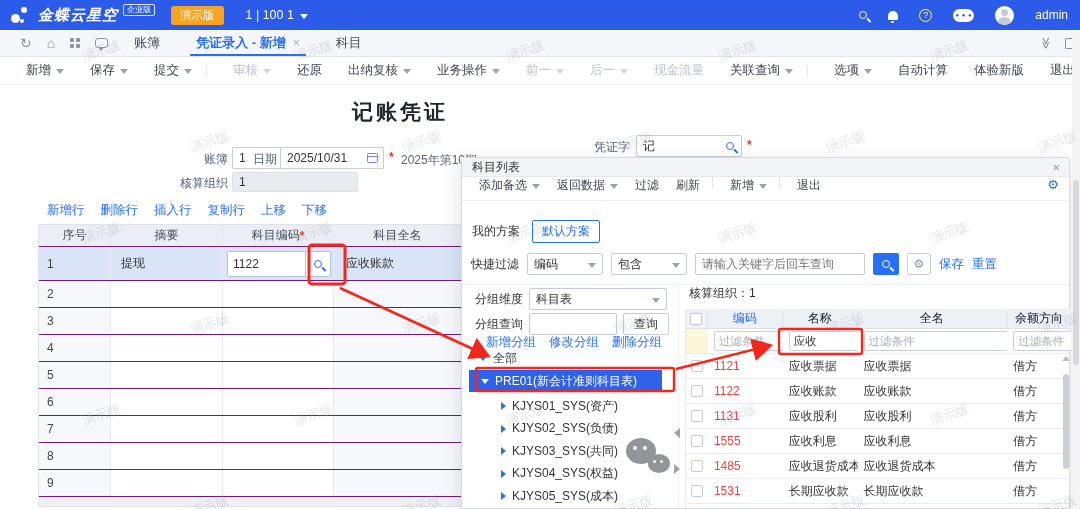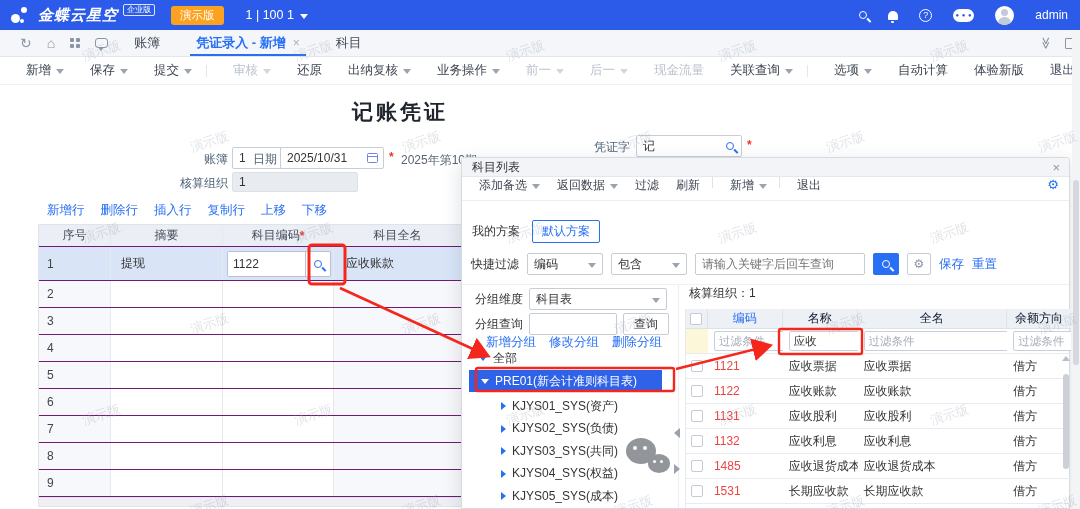--- a/index.html
+++ b/index.html
@@ -569,21 +569,21 @@
           </div>
           <div class="ptc code codecell">1131</div>
           <div class="ptc name">应收股利</div>
           <div class="ptc full">应收股利</div>
           <div class="ptc dir">借方</div>
         </div>
       <div class="ptr">
           <div class="ptc cb">
             <span class="cbx"></span>
           </div>
-          <div class="ptc code codecell">1132</div>
+          <div class="ptc code codecell">1555</div>
           <div class="ptc name">应收利息</div>
           <div class="ptc full">应收利息</div>
           <div class="ptc dir">借方</div>
         </div>
       <div class="ptr">
           <div class="ptc cb">
             <span class="cbx"></span>
           </div>
           <div class="ptc code codecell">1485</div>
           <div class="ptc name">应收退货成本</div>

